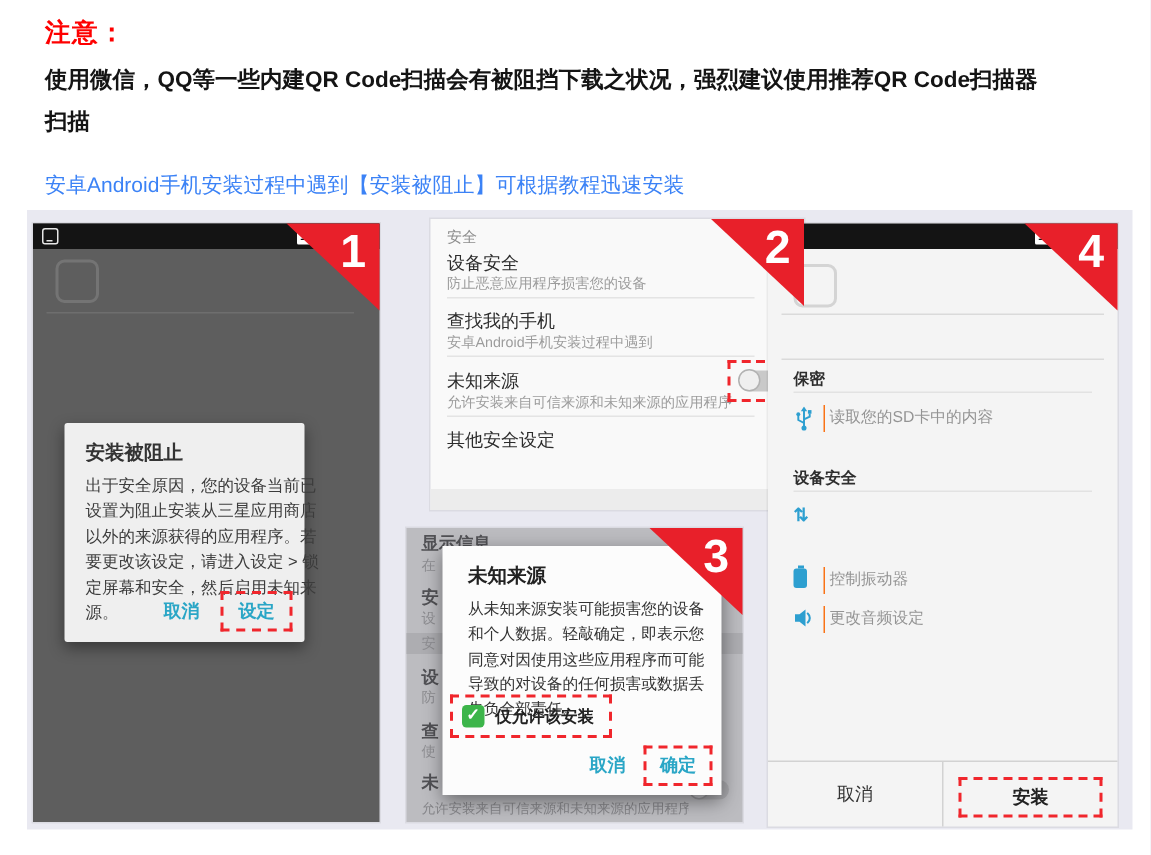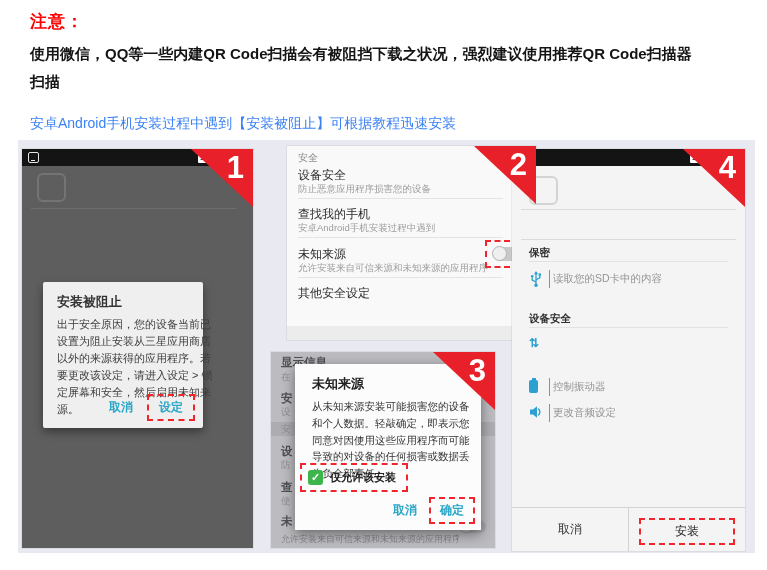--- a/index.html
+++ b/index.html
@@ -92,21 +92,21 @@
   .perm{position:absolute;left:17px;display:flex;align-items:flex-start}
   .perm .picon{width:20px;padding-top:1px;color:#2d9fd0}
   .perm .ptext{border-left:1px solid #f97316;padding-left:3px;font-size:10.5px;color:#949494;line-height:1.6;min-height:18px}
   .vib-icon{display:inline-block;width:9px;height:13px;background:#2d9fd0;border-radius:2px;position:relative}
   .vib-icon::after{content:"";position:absolute;left:2.5px;top:-2px;width:4px;height:2px;background:#2d9fd0}
   .net-icon{font-size:12px;font-weight:bold;color:#2d9fd0;letter-spacing:-1px}
   .p4-btm-sep{left:0;top:358px;width:100%;height:1px;background:#d2d2d2}
   .p4-cancel{left:0;top:359px;width:116px;height:43px;line-height:43px;text-align:center;font-size:12px;color:#333;cursor:pointer}
   .p4-vdiv{left:116px;top:359px;width:1px;height:43px;background:#d2d2d2}
   .p4-install{left:127px;top:369px;width:92px;height:23px;line-height:23px;text-align:center;
-              font-size:12px;font-weight:normal;color:#222;cursor:pointer}
+              font-size:12px;font-weight:bold;color:#222;cursor:pointer}
 </style>
 </head>
 <body>
 
 <div class="abs notice-title">注意：</div>
 <div class="abs notice-body">使用微信，QQ等一些内建QR Code扫描会有被阻挡下载之状况，强烈建议使用推荐QR Code扫描器
 扫描</div>
 <div class="abs subtitle">安卓Android手机安装过程中遇到【安装被阻止】可根据教程迅速安装</div>
 
 <div class="abs panel"></div>

